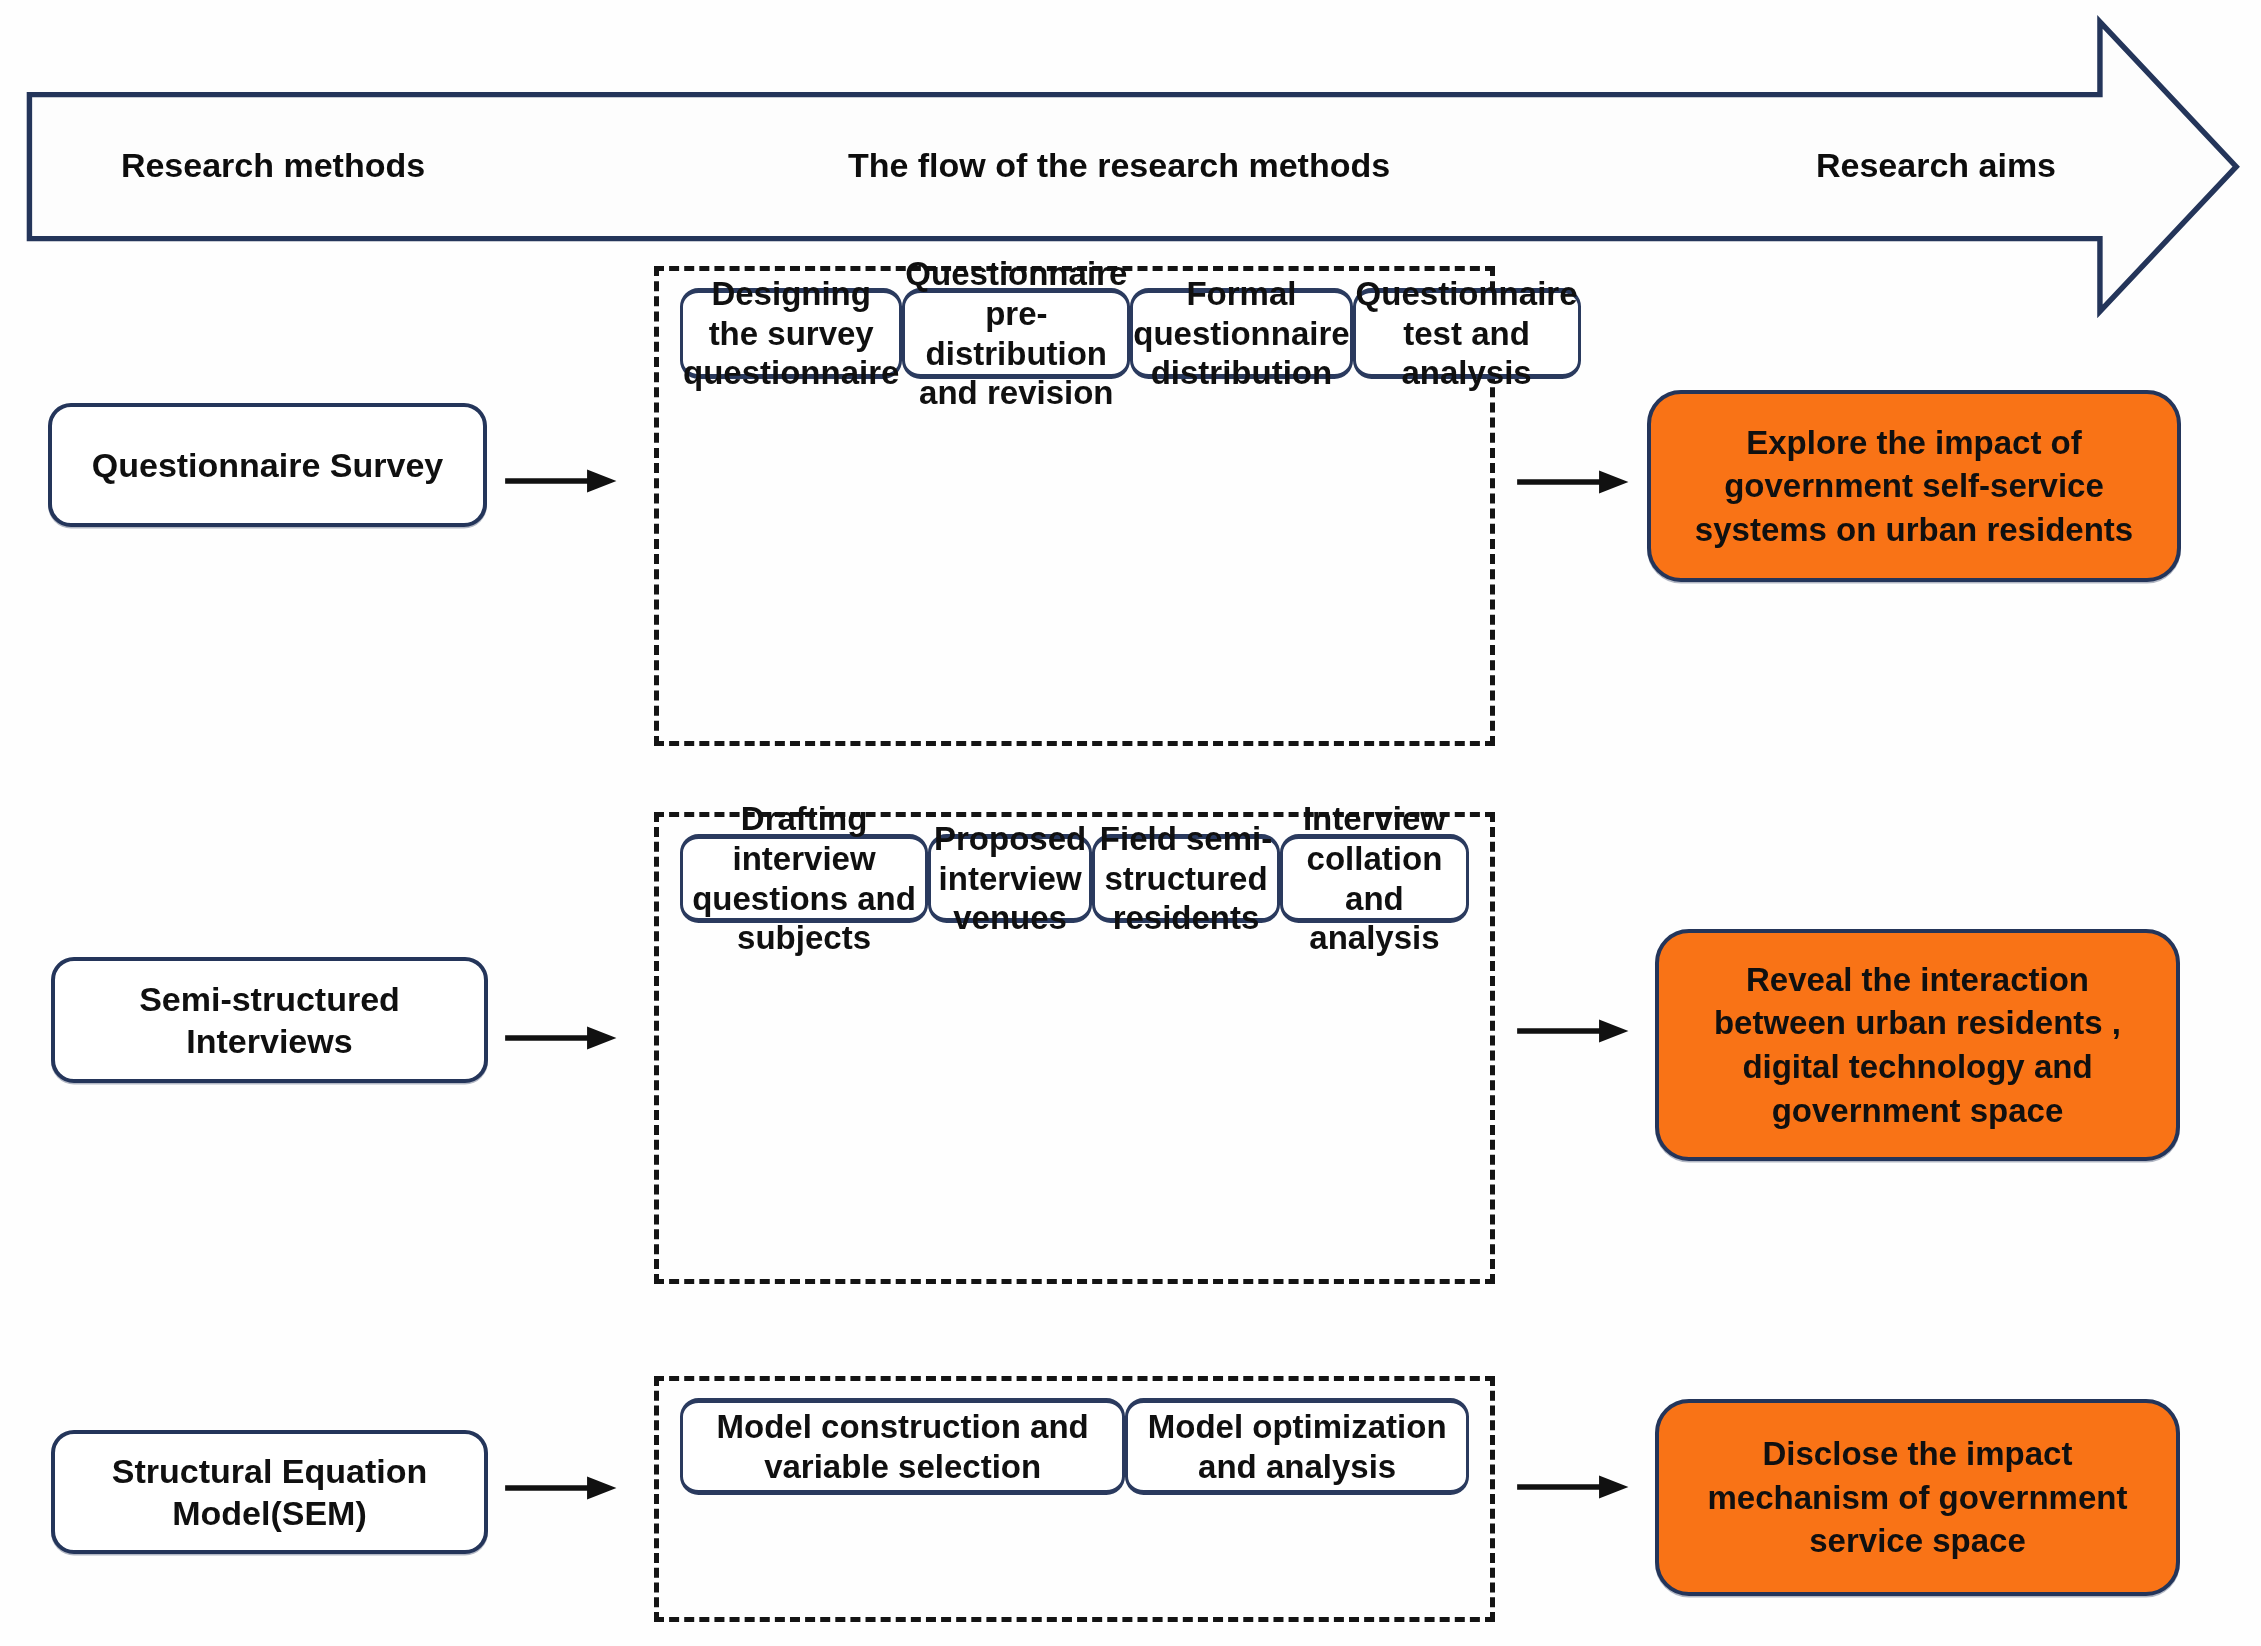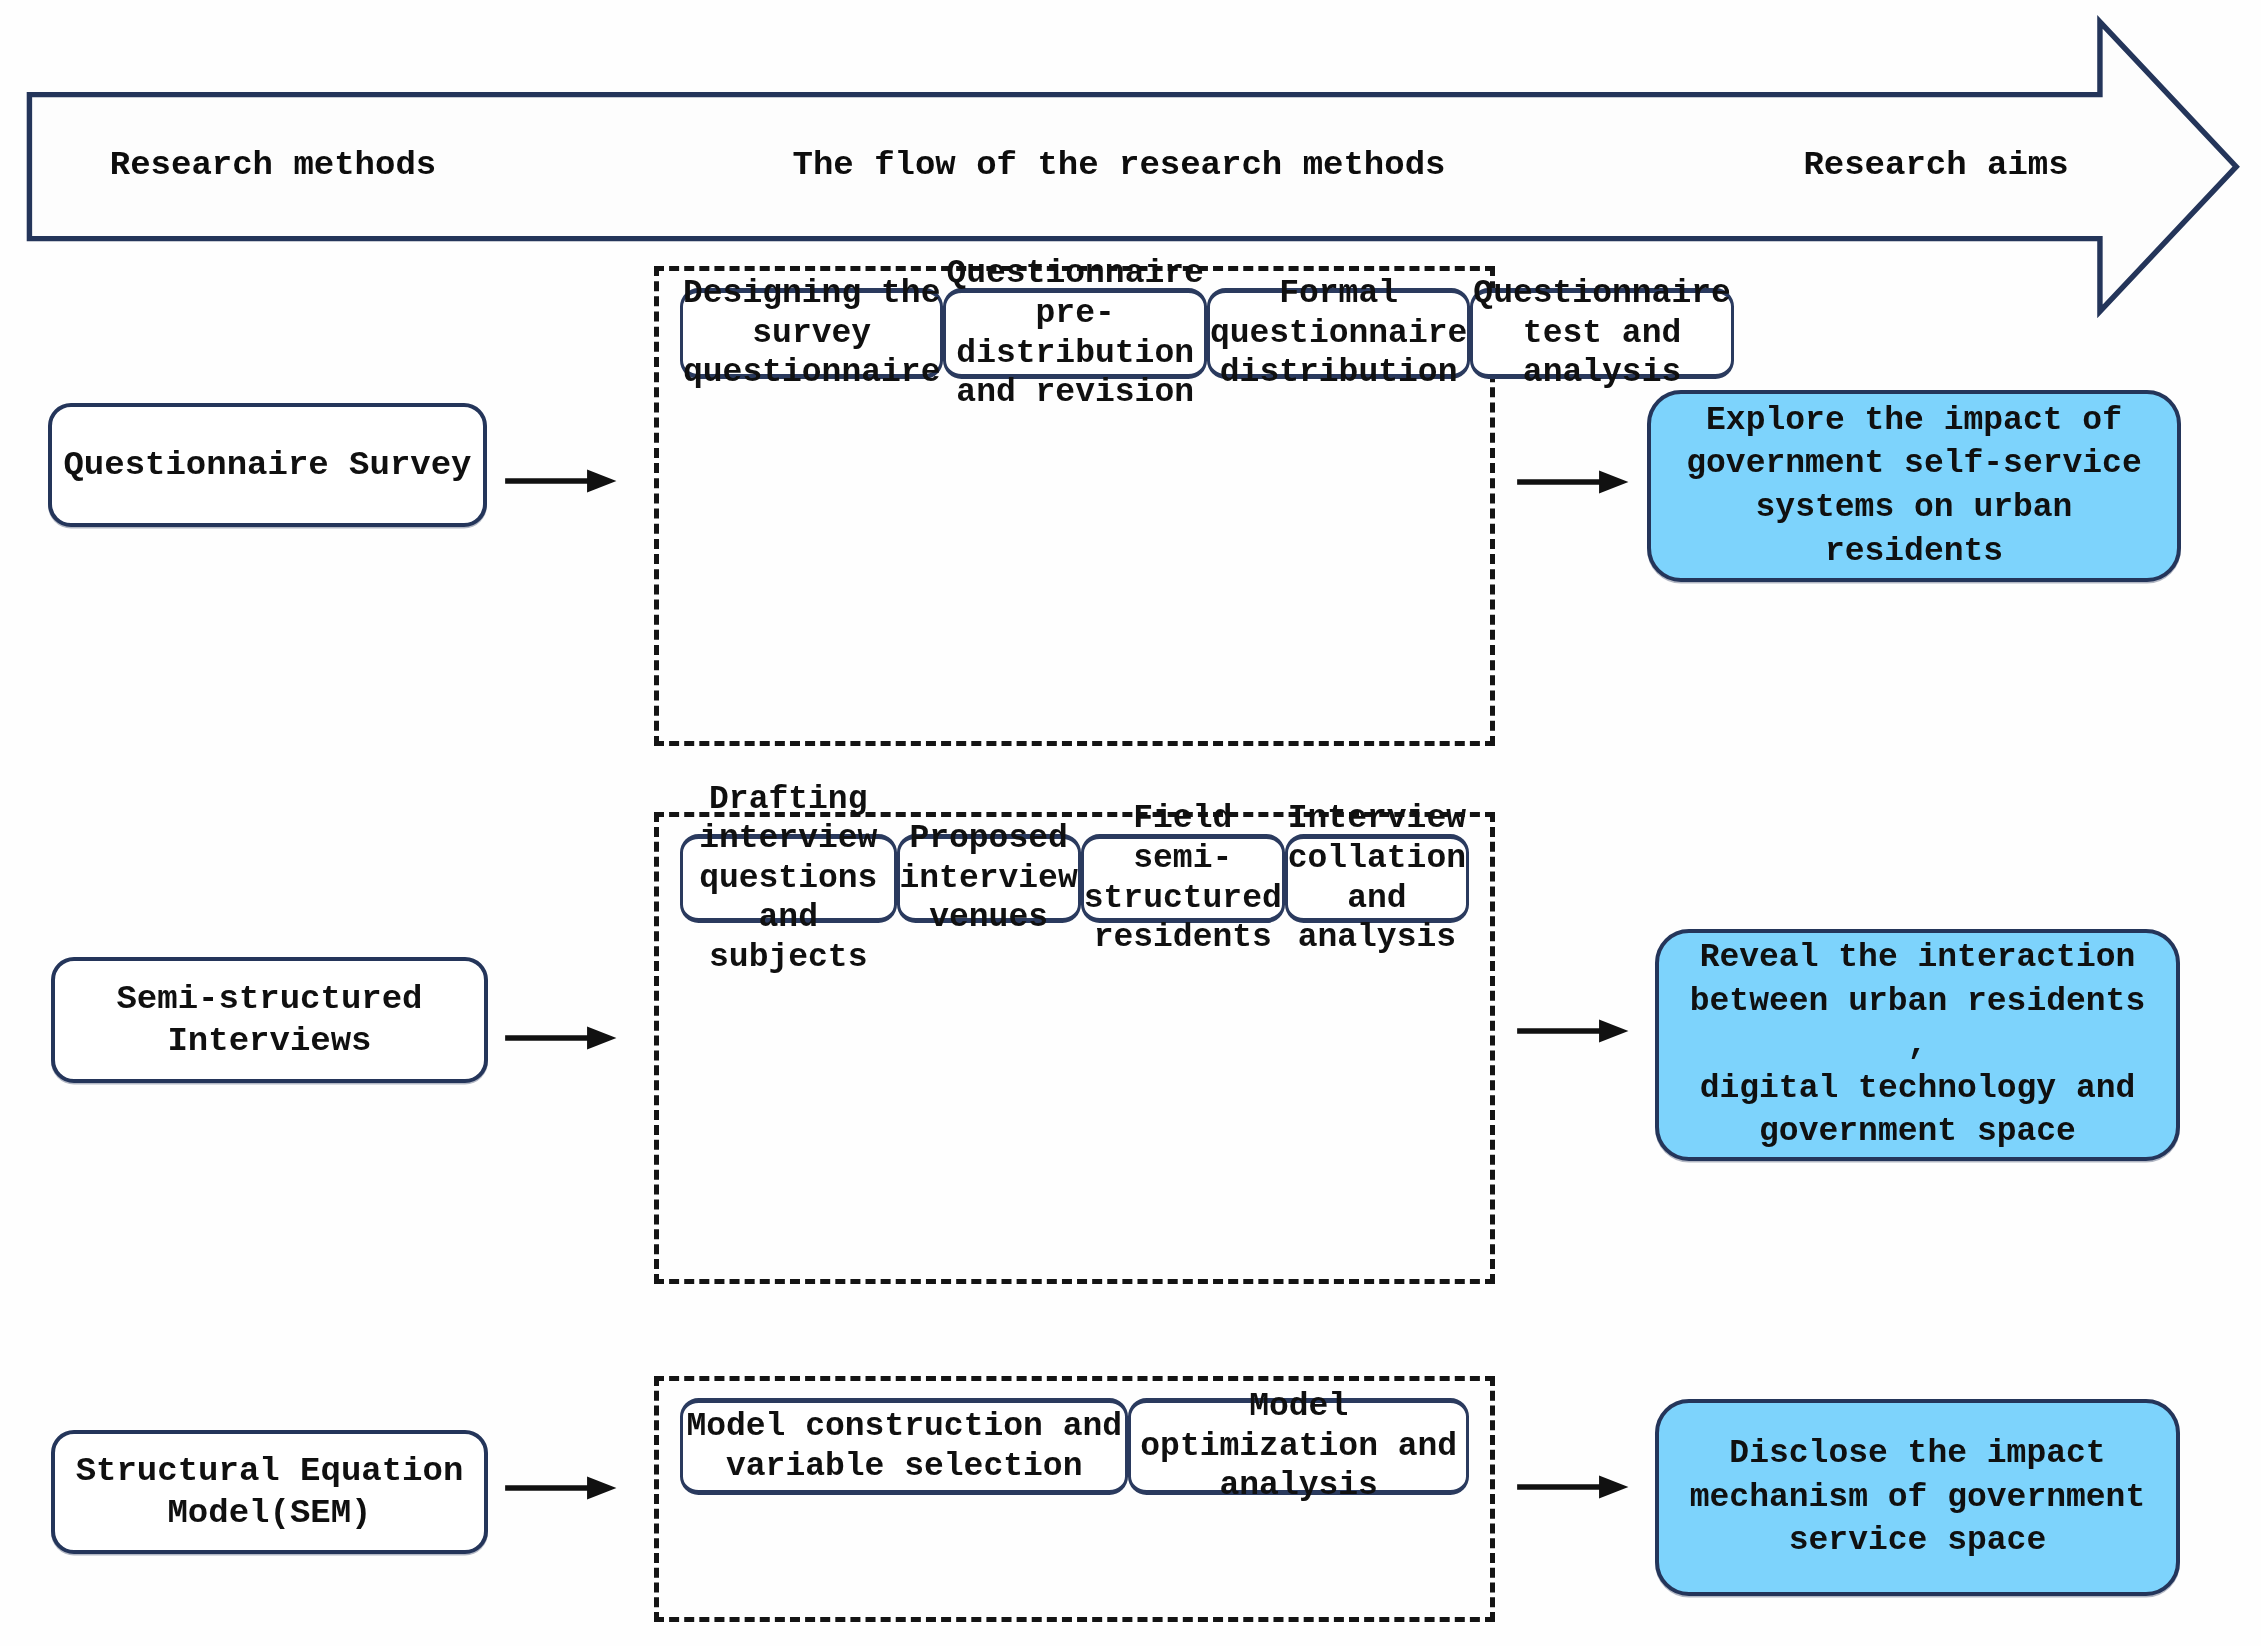--- a/index.html
+++ b/index.html
@@ -1,20 +1,20 @@
 <!DOCTYPE html>
 <html style="font-size:12.4px"><head>
 <meta charset="utf-8">
 <style>
   html,body{margin:0;padding:0;background:#ffffff;}
   #stage{
     position:relative;
     width:2261px;height:1646px;
     background:#fefefe;
-    font-family:Liberation Mono, monospace;
+    font-family:Liberation Sans, sans-serif;
     color:#101010;
     overflow:hidden;
   }
   
   .banner-svg{position:absolute;left:0;top:0;}
   .banner-label{
     position:absolute;top:144px;
     font-size:34px;font-weight:bold;color:#0d0d0d;
     text-align:center;line-height:43px;white-space:nowrap;
     transform:translateX(-50%);
@@ -25,21 +25,21 @@
     border:4.6px solid #24355a;border-radius:23px;
     background:#ffffff;
     display:flex;align-items:center;justify-content:center;
     font-size:34px;font-weight:bold;text-align:center;
     line-height:1.25;white-space:pre-line;
     box-shadow:0 1.5px 0 rgba(36,53,90,.35);
   }
   .aim-box{
     position:absolute;
     border:4.6px solid #24355a;border-radius:34px;
-    background:#7dd3fc;
+    background:#f97316;
     display:flex;align-items:center;justify-content:center;
     font-size:33px;font-weight:bold;text-align:center;
     line-height:1.32;white-space:pre-line;
     padding:4.6px 14px;box-sizing:border-box;
     box-shadow:0 1.5px 0 rgba(36,53,90,.35);
   }
   .dashed-group{
     position:absolute;
     border:5.4px dashed #141414;
     background:transparent;

